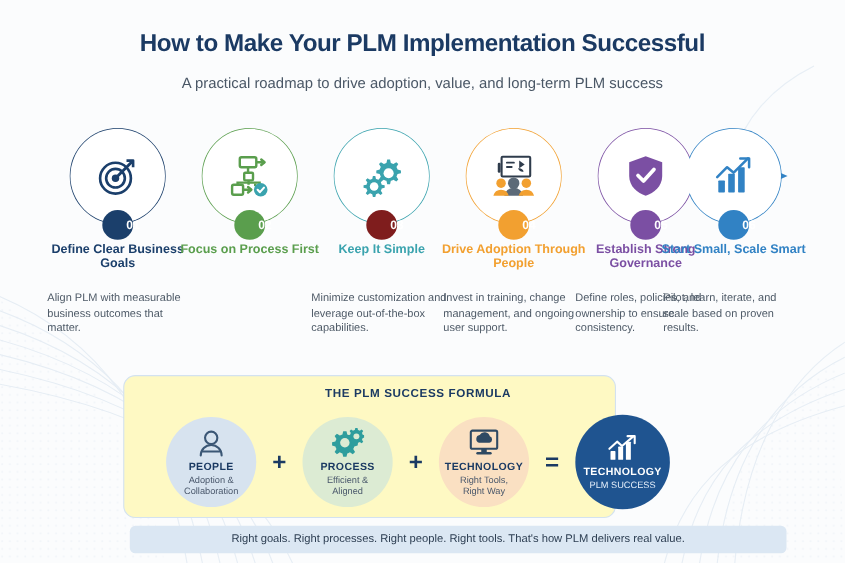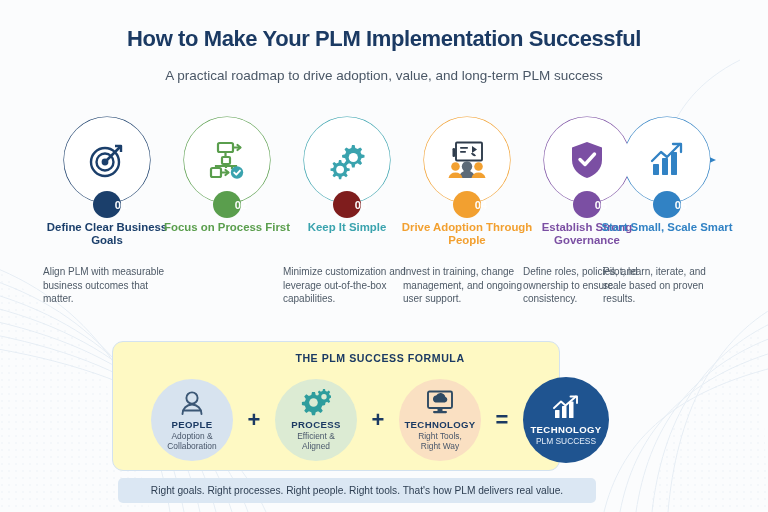--- a/index.html
+++ b/index.html
@@ -80,21 +80,21 @@
   .f-op {
     flex: 0 0 auto; width: 42px; text-align: center;
     font-size: 22px; font-weight: bold; color: #1b3a63;
   }
   .f-circle.final { background: #1f5490; width: 86px; height: 86px; }
   .f-circle.final .f-label { color: #ffffff; }
   .f-circle.final .f-sub { color: #e4eefa; text-align: right; }
 
   
   .tagline {
-    position: absolute; left: 118px; top: 478px; width: 478px; height: 25px;
+    position: absolute; left: 118px; top: 478px; width: 597px; height: 25px;
     background: #dbe7f3; border-radius: 5px;
     display: flex; align-items: center; justify-content: center;
     font-size: 10.2px; color: #2d3e52;
   }
 </style>
 </head>
 <body>
 
 <div class="stage">
 

